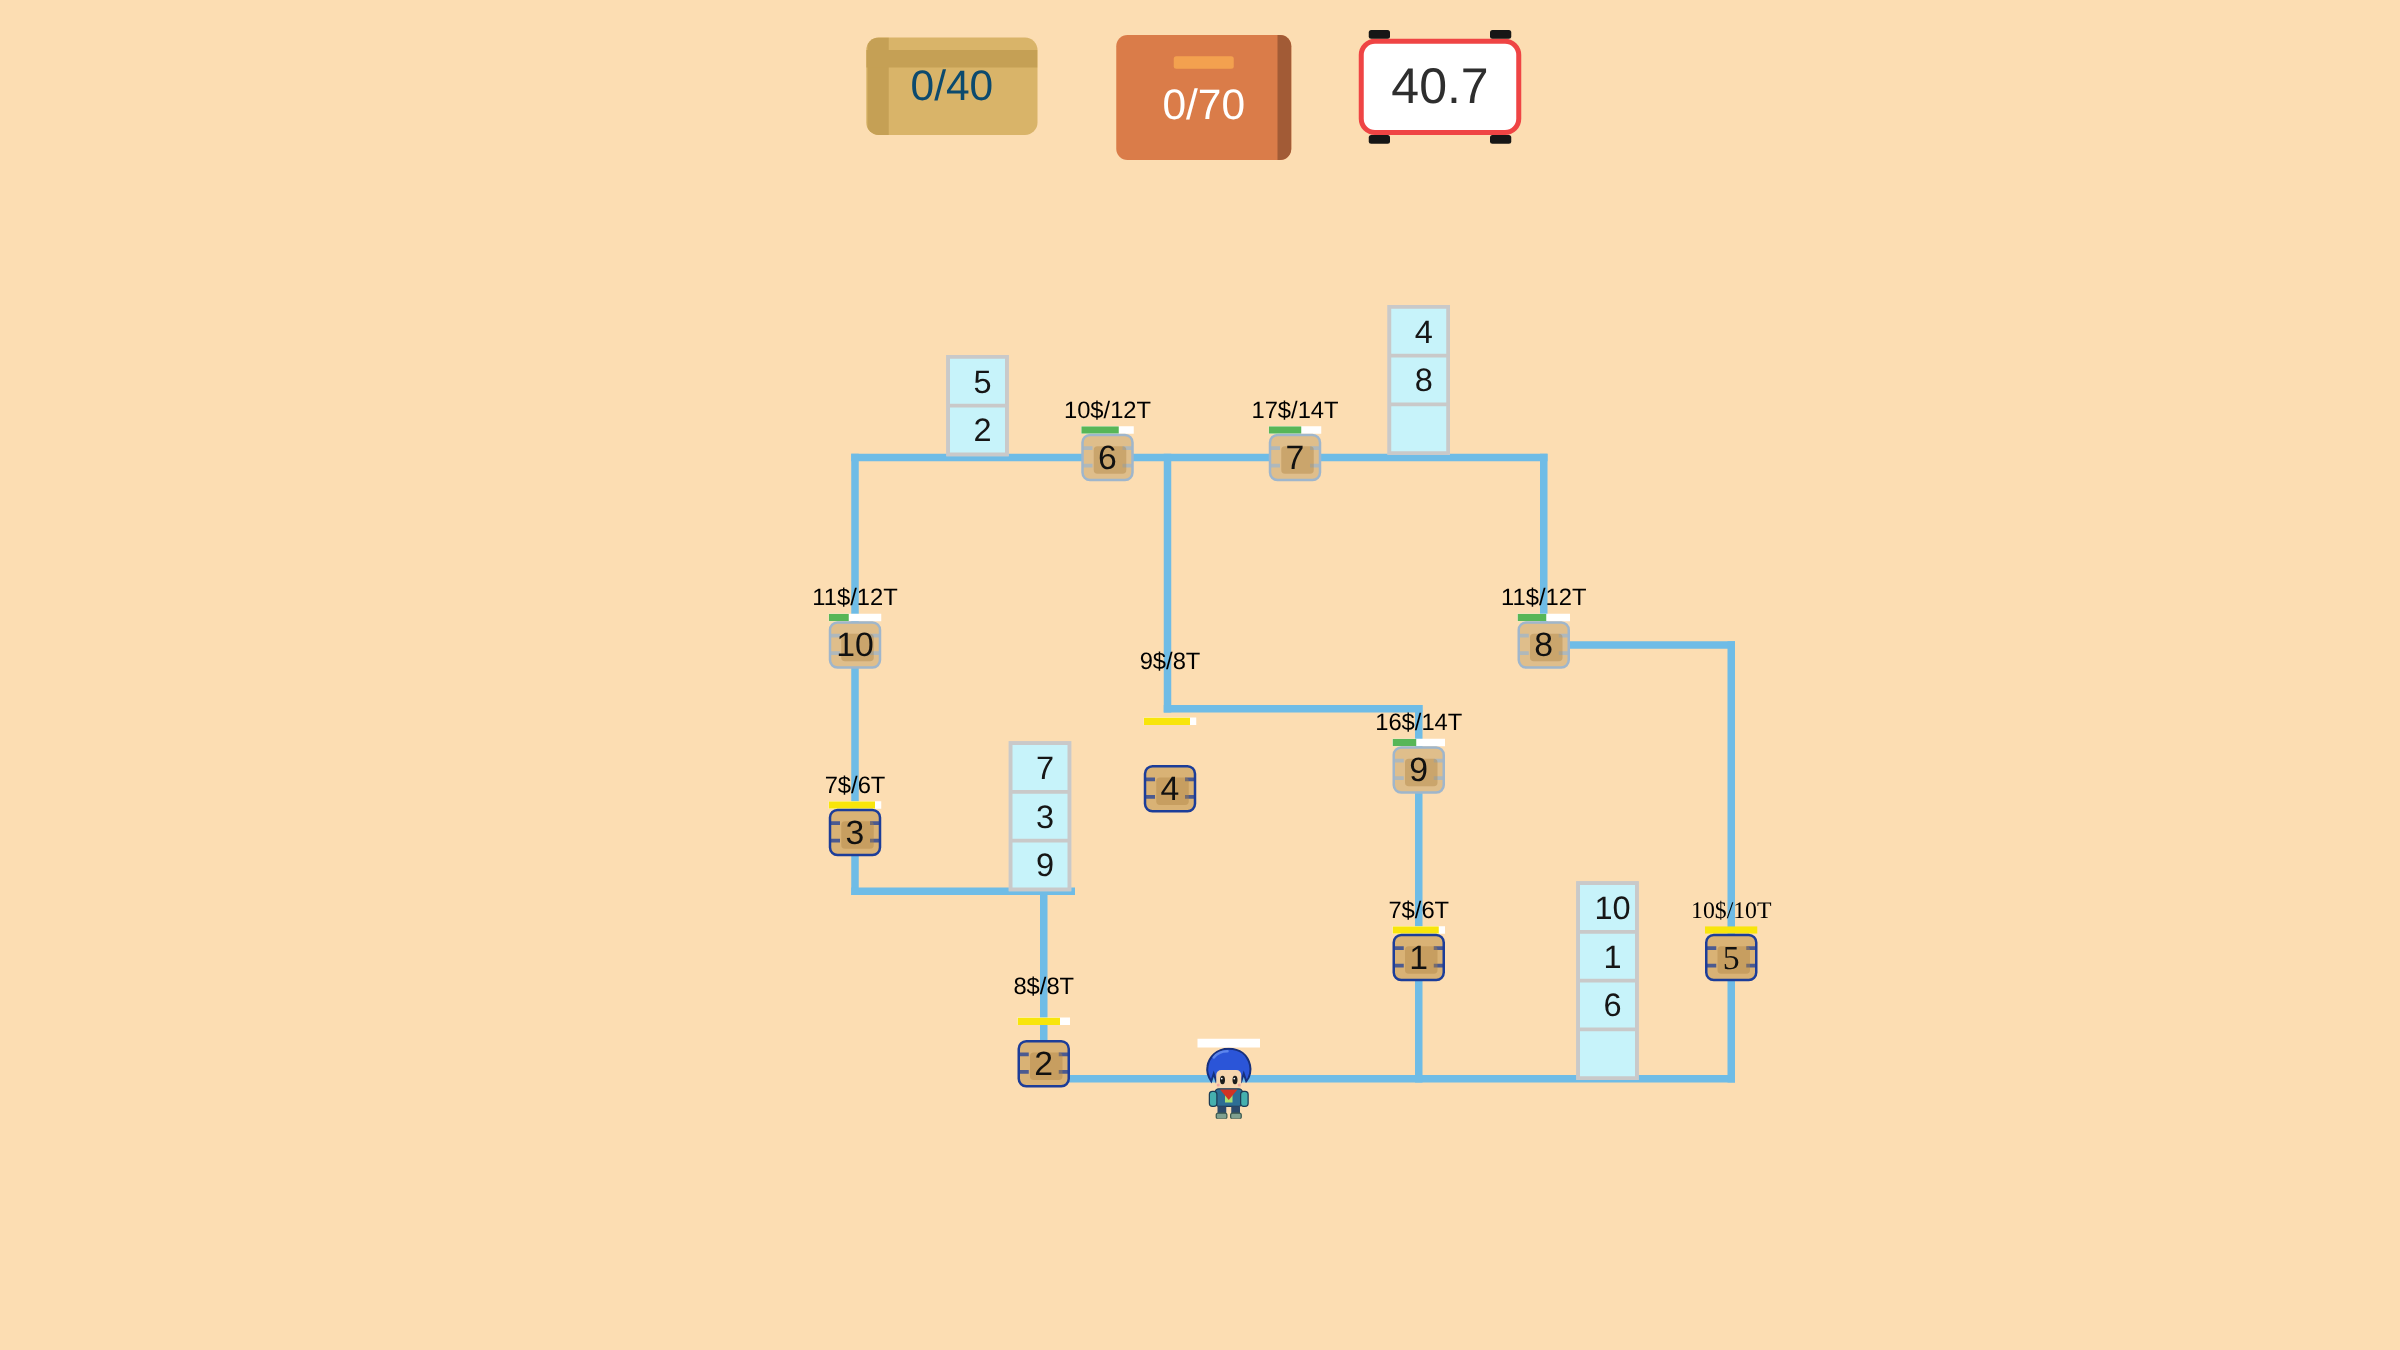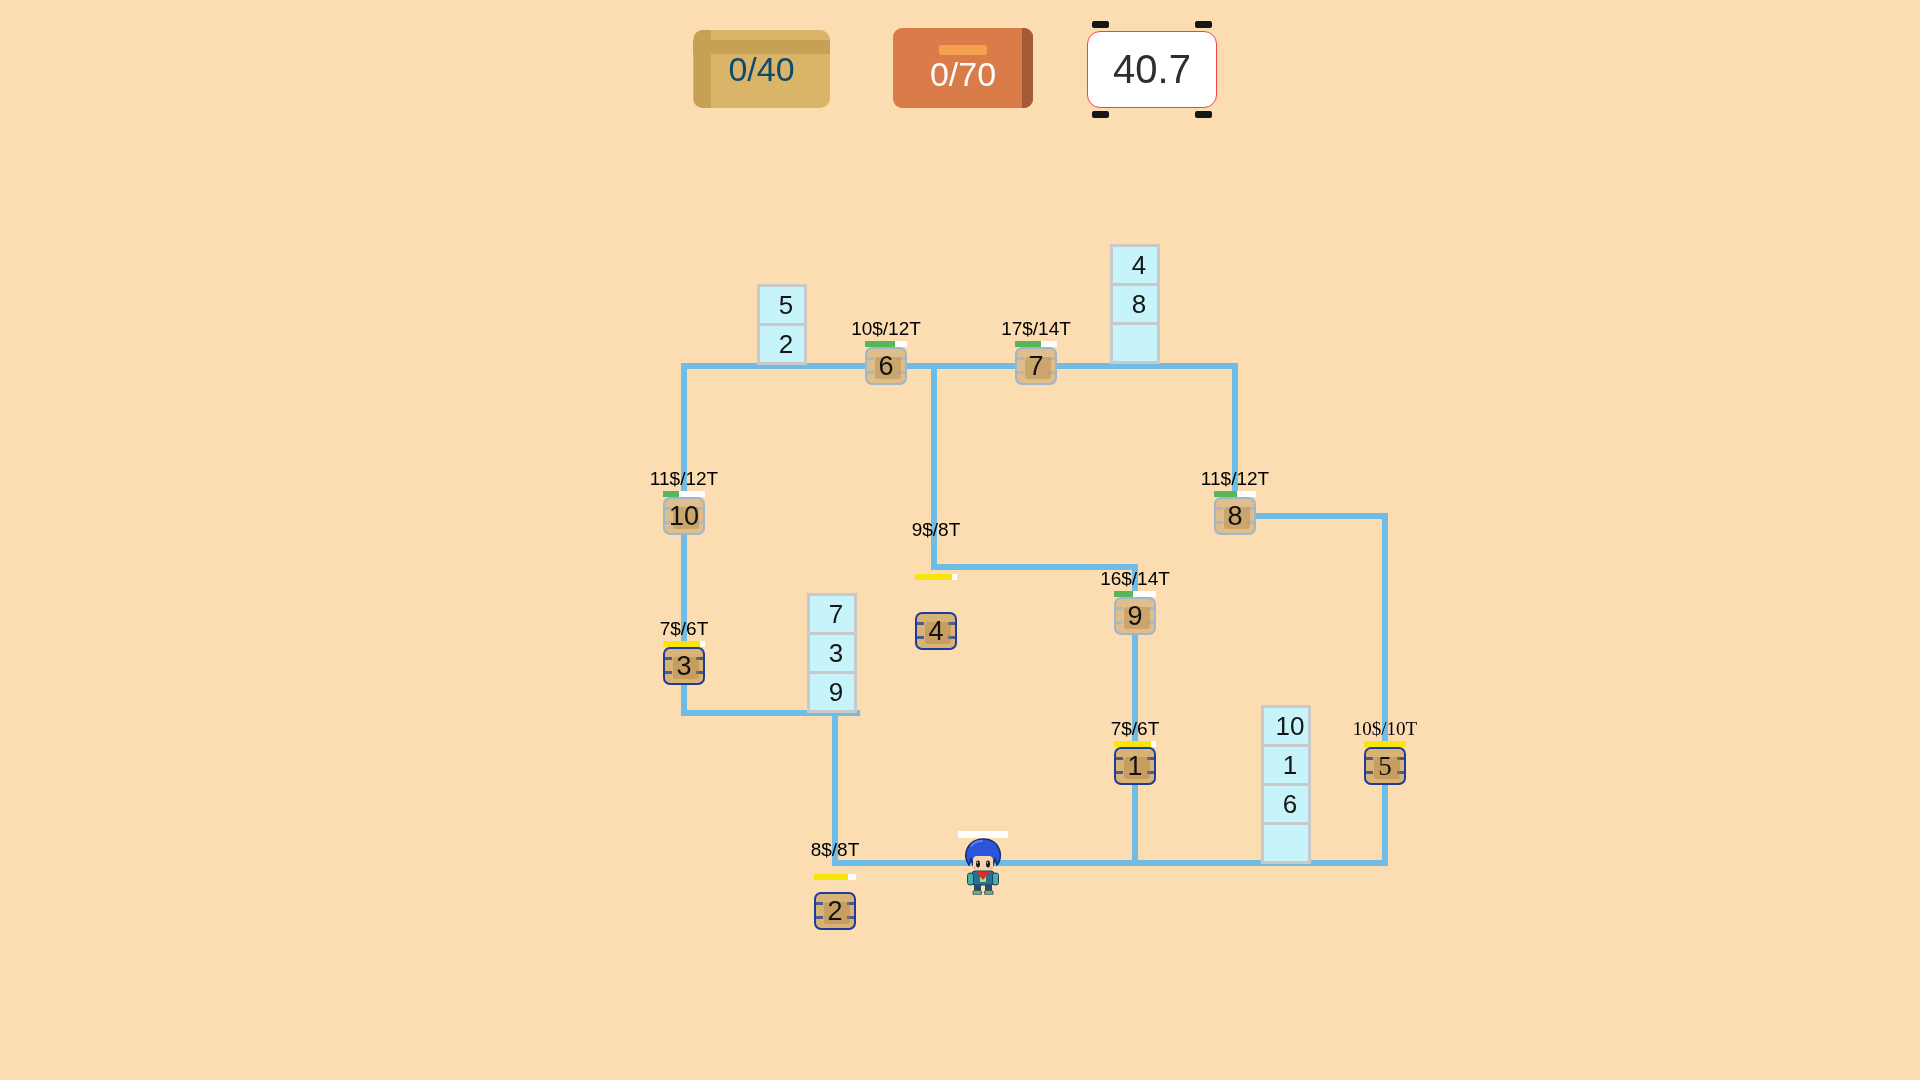--- a/index.html
+++ b/index.html
@@ -15,30 +15,30 @@
   .hud-box { position: absolute; display: flex; align-items: center; justify-content: center; }
   #crate-counter {
     left: 693px; top: 30px; width: 137px; height: 78px;
     background: #d9b469; border-radius: 10px; overflow: hidden;
   }
   #crate-counter .vstripe { position: absolute; left: 1px; top: 0; width: 17px; height: 100%; background: #c5a055; }
   #crate-counter .hstripe { position: absolute; left: 0; top: 10px; width: 100%; height: 14px; background: #c5a055; }
   #crate-counter .val { position: relative; font-size: 34px; color: #0c4a6e; }
 
   #truck-counter {
-    left: 893px; top: 28px; width: 140px; height: 80px;
+    left: 893px; top: 28px; width: 140px; height: 100px;
     background: #da7c49; border-radius: 9px;
   }
   #truck-counter .edge { position: absolute; right: 0; top: 0; width: 11px; height: 100%; background: #a25b36; border-radius: 0 9px 9px 0; }
   #truck-counter .chip { position: absolute; left: 50%; transform: translateX(-50%); top: 17px; width: 48px; height: 10px; background: #f3a14f; border-radius: 2px; }
   #truck-counter .val { position: relative; font-size: 34px; color: #ffffff; margin-top: 12px; }
 
   #timer {
     left: 1087px; top: 31px; width: 130px; height: 77px;
-    background: #ffffff; border: 1px solid #ef4444; border-radius: 13px;
+    background: #ffffff; border: 4px solid #ef4444; border-radius: 13px;
   }
   #timer .val { font-size: 40px; color: #2e2e2e; }
   #timer .nub { position: absolute; width: 17px; height: 7px; background: #161616; border-radius: 2px; }
   #timer .nub.tl { left: 4px; top: -11px; }
   #timer .nub.tr { right: 4px; top: -11px; }
   #timer .nub.bl { left: 4px; bottom: -11px; }
   #timer .nub.br { right: 4px; bottom: -11px; }
 
   
   #board { position: absolute; left: 0; top: 0; width: 1920px; height: 1080px; }
@@ -222,21 +222,21 @@
       <div class="crate selected" style="left: 1364px; top: 719px; font-family: Liberation Serif, serif;">
         <div class="crate-label">10$/10T</div>
         <div class="crate-bar">
           <div class="crate-bar-fill" style="width: 100%; background: rgb(248, 229, 10);"></div>
         </div>
         <div class="crate-body">
           <div class="crate-inner"></div>
           <div class="crate-num">5</div>
         </div>
       </div>
-      <div class="crate selected" style="left: 814px; top: 840px; gap: 12px;">
+      <div class="crate selected" style="left: 814px; top: 780px; gap: 12px;">
         <div class="crate-label">8$/8T</div>
         <div class="crate-bar">
           <div class="crate-bar-fill" style="width: 82%; background: rgb(248, 229, 10);"></div>
         </div>
         <div class="crate-body">
           <div class="crate-inner"></div>
           <div class="crate-num">2</div>
         </div>
       </div>
     </div>

